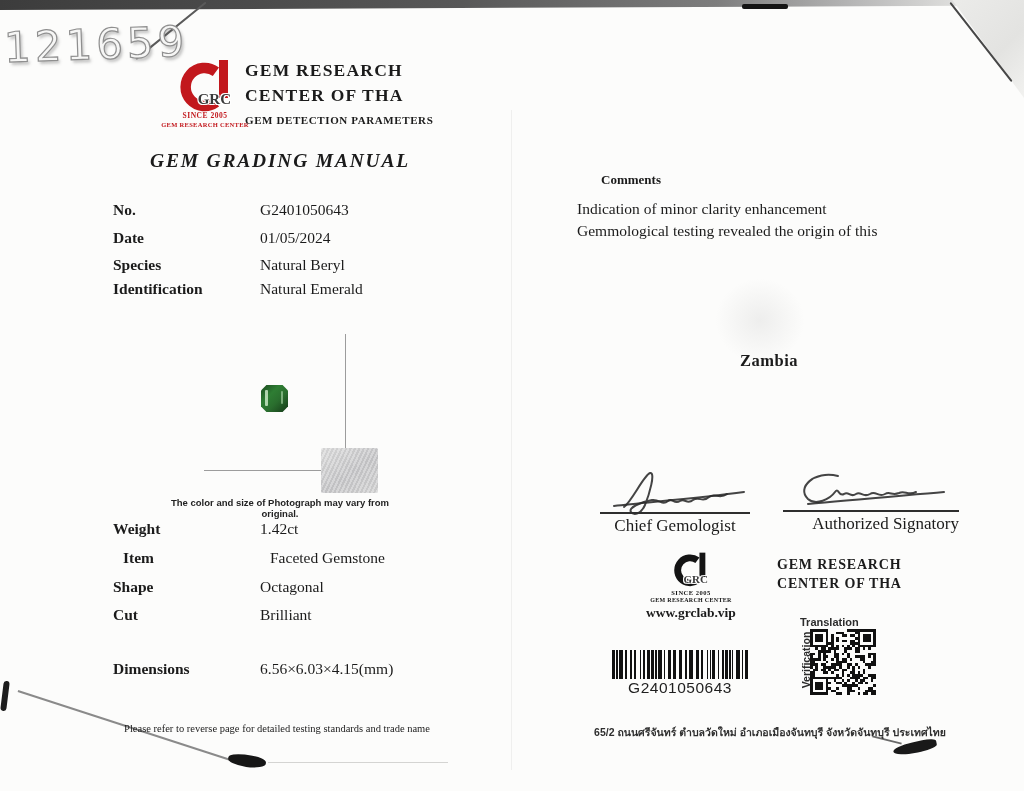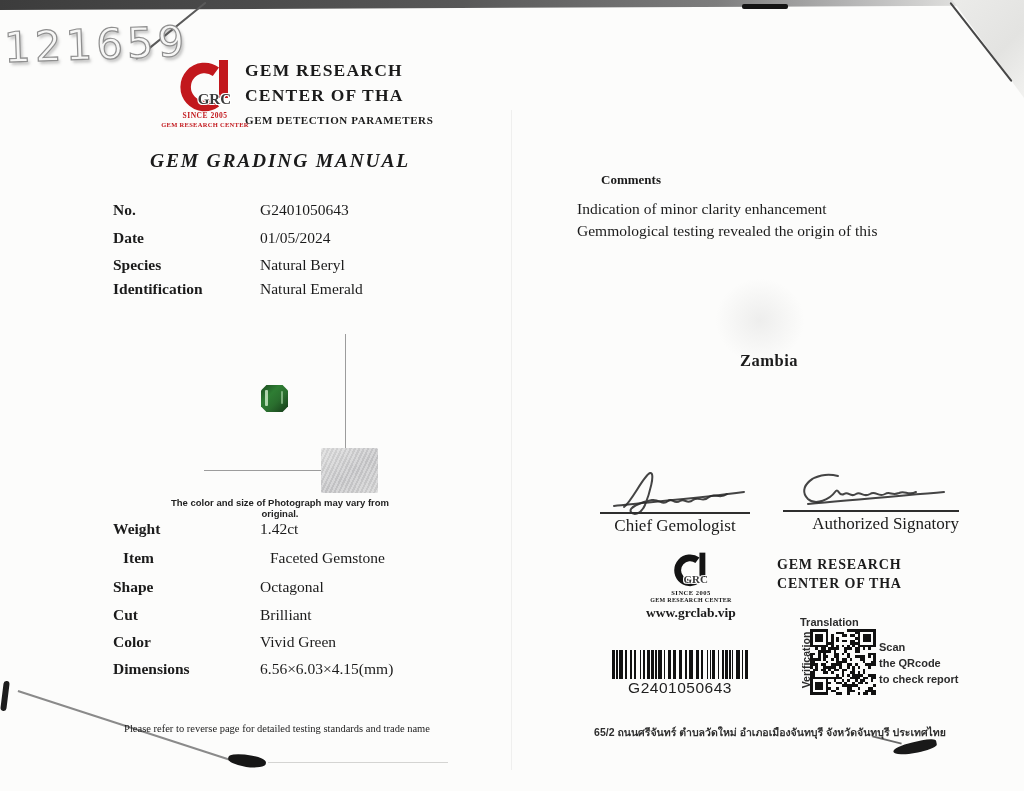--- a/index.html
+++ b/index.html
@@ -185,24 +185,20 @@
     <span class="f-value">Faceted Gemstone</span>
   </div>
   <div class="abs field-row" style="top:578px;">
     <span class="f-label">Shape</span>
     <span class="f-value">Octagonal</span>
   </div>
   <div class="abs field-row" style="top:606px;">
     <span class="f-label">Cut</span>
     <span class="f-value">Brilliant</span>
   </div>
-  <div class="abs field-row" style="top:633px;">
-    <span class="f-label">Color</span>
-    <span class="f-value">Vivid Green</span>
-  </div>
   <div class="abs field-row" style="top:660px;">
     <span class="f-label">Dimensions</span>
     <span class="f-value">6.56×6.03×4.15(mm)</span>
   </div>
 
   <div class="abs left-note">Please refer to reverse page for detailed testing standards and trade name</div>
 
   <div class="abs comments-h" style="left:601px;top:172px;">Comments</div>
   <div class="abs comments-p" style="left:568px;top:198px;width:370px;margin-left:9px;">
     <div>Indication of minor clarity enhancement</div>
@@ -925,20 +921,15 @@
       <div class="l"></div>
       <div class="l"></div>
       <div class="d"></div>
       <div class="l"></div>
       <div class="d"></div>
       <div class="d"></div>
       <div class="l"></div>
       <div class="d"></div>
       <div class="d"></div>
     </div>
-  <div class="abs qr-note">
-    <div>Scan</div>
-    <div>the QRcode</div>
-    <div>to check report</div>
-  </div>
 
   <div class="abs address-th">65/2 ถนนศรีจันทร์ ตำบลวัดใหม่ อำเภอเมืองจันทบุรี จังหวัดจันทบุรี ประเทศไทย</div>
 </div>
 
 </body></html>

